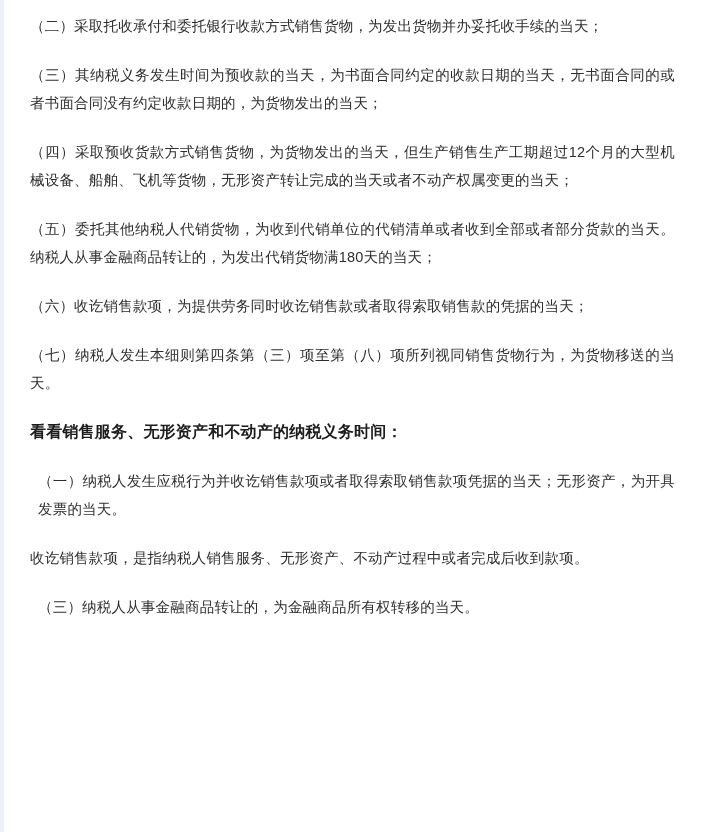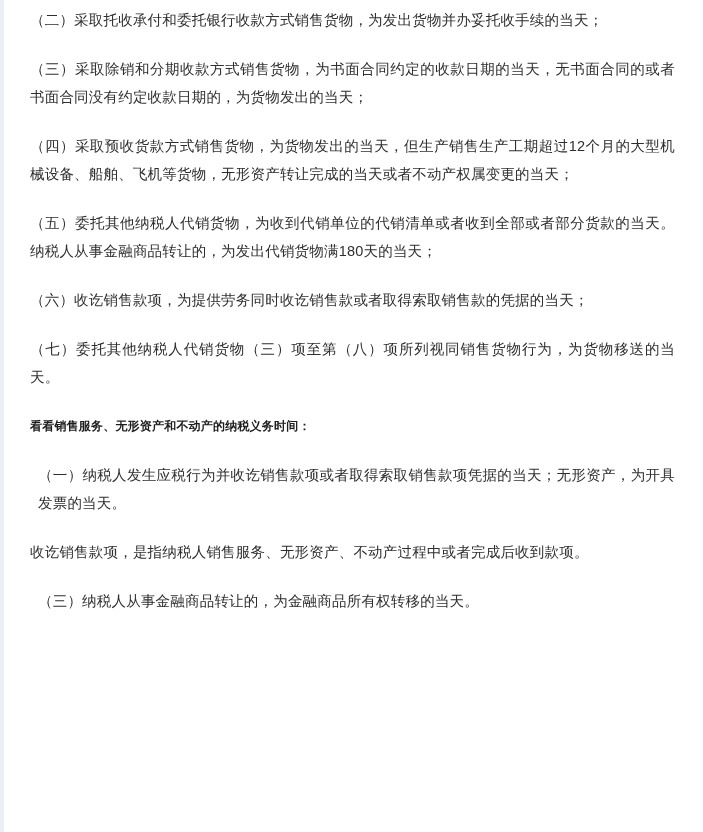--- a/index.html
+++ b/index.html
@@ -24,54 +24,54 @@
   }
   .left-rule {
     position: absolute;
     left: 0;
     top: 0;
     bottom: 0;
     width: 4px;
     background: #eceff3;
   }
   .doc-body {
-    padding-top: 6px;
+    padding-top: 12px;
   }
   p.para {
     margin: 0 0 21px 0;
     font-size: 14.5px;
     line-height: 28px;
     color: #2e2e2e;
     letter-spacing: 0.2px;
     text-align: justify;
   }
   p.para.indent {
     text-indent: 0;
     padding-left: 8px;
   }
   p.heading {
     margin: 0 0 21px 0;
-    font-size: 12px;
+    font-size: 16px;
     line-height: 28px;
     font-weight: bold;
     color: #1d1d1d;
     letter-spacing: 0.2px;
   }
 </style>
 </head>
 <body>
 
 <div class="page">
   <div class="left-rule"></div>
   <div class="doc-body">
     <p class="para">（二）采取托收承付和委托银行收款方式销售货物，为发出货物并办妥托收手续的当天；</p>
-    <p class="para">（三）采取除销和分期收款方式销售货物，为书面合同约定的收款日期的当天，无书面合同的或者书面合同没有约定收款日期的，为货物发出的当天；</p>
+    <p class="para">（三）其纳税义务发生时间为预收款的当天，为书面合同约定的收款日期的当天，无书面合同的或者书面合同没有约定收款日期的，为货物发出的当天；</p>
     <p class="para">（四）采取预收货款方式销售货物，为货物发出的当天，但生产销售生产工期超过12个月的大型机械设备、船舶、飞机等货物，无形资产转让完成的当天或者不动产权属变更的当天；</p>
     <p class="para">（五）委托其他纳税人代销货物，为收到代销单位的代销清单或者收到全部或者部分货款的当天。纳税人从事金融商品转让的，为发出代销货物满180天的当天；</p>
     <p class="para">（六）收讫销售款项，为提供劳务同时收讫销售款或者取得索取销售款的凭据的当天；</p>
-    <p class="para">（七）委托其他纳税人代销货物（三）项至第（八）项所列视同销售货物行为，为货物移送的当天。</p>
+    <p class="para">（七）纳税人发生本细则第四条第（三）项至第（八）项所列视同销售货物行为，为货物移送的当天。</p>
     <p class="heading">看看销售服务、无形资产和不动产的纳税义务时间：</p>
     <p class="para indent">（一）纳税人发生应税行为并收讫销售款项或者取得索取销售款项凭据的当天；无形资产，为开具发票的当天。</p>
     <p class="para">收讫销售款项，是指纳税人销售服务、无形资产、不动产过程中或者完成后收到款项。</p>
     <p class="para indent">（三）纳税人从事金融商品转让的，为金融商品所有权转移的当天。</p>
 
   </div>
 </div>
 
 </body></html>

